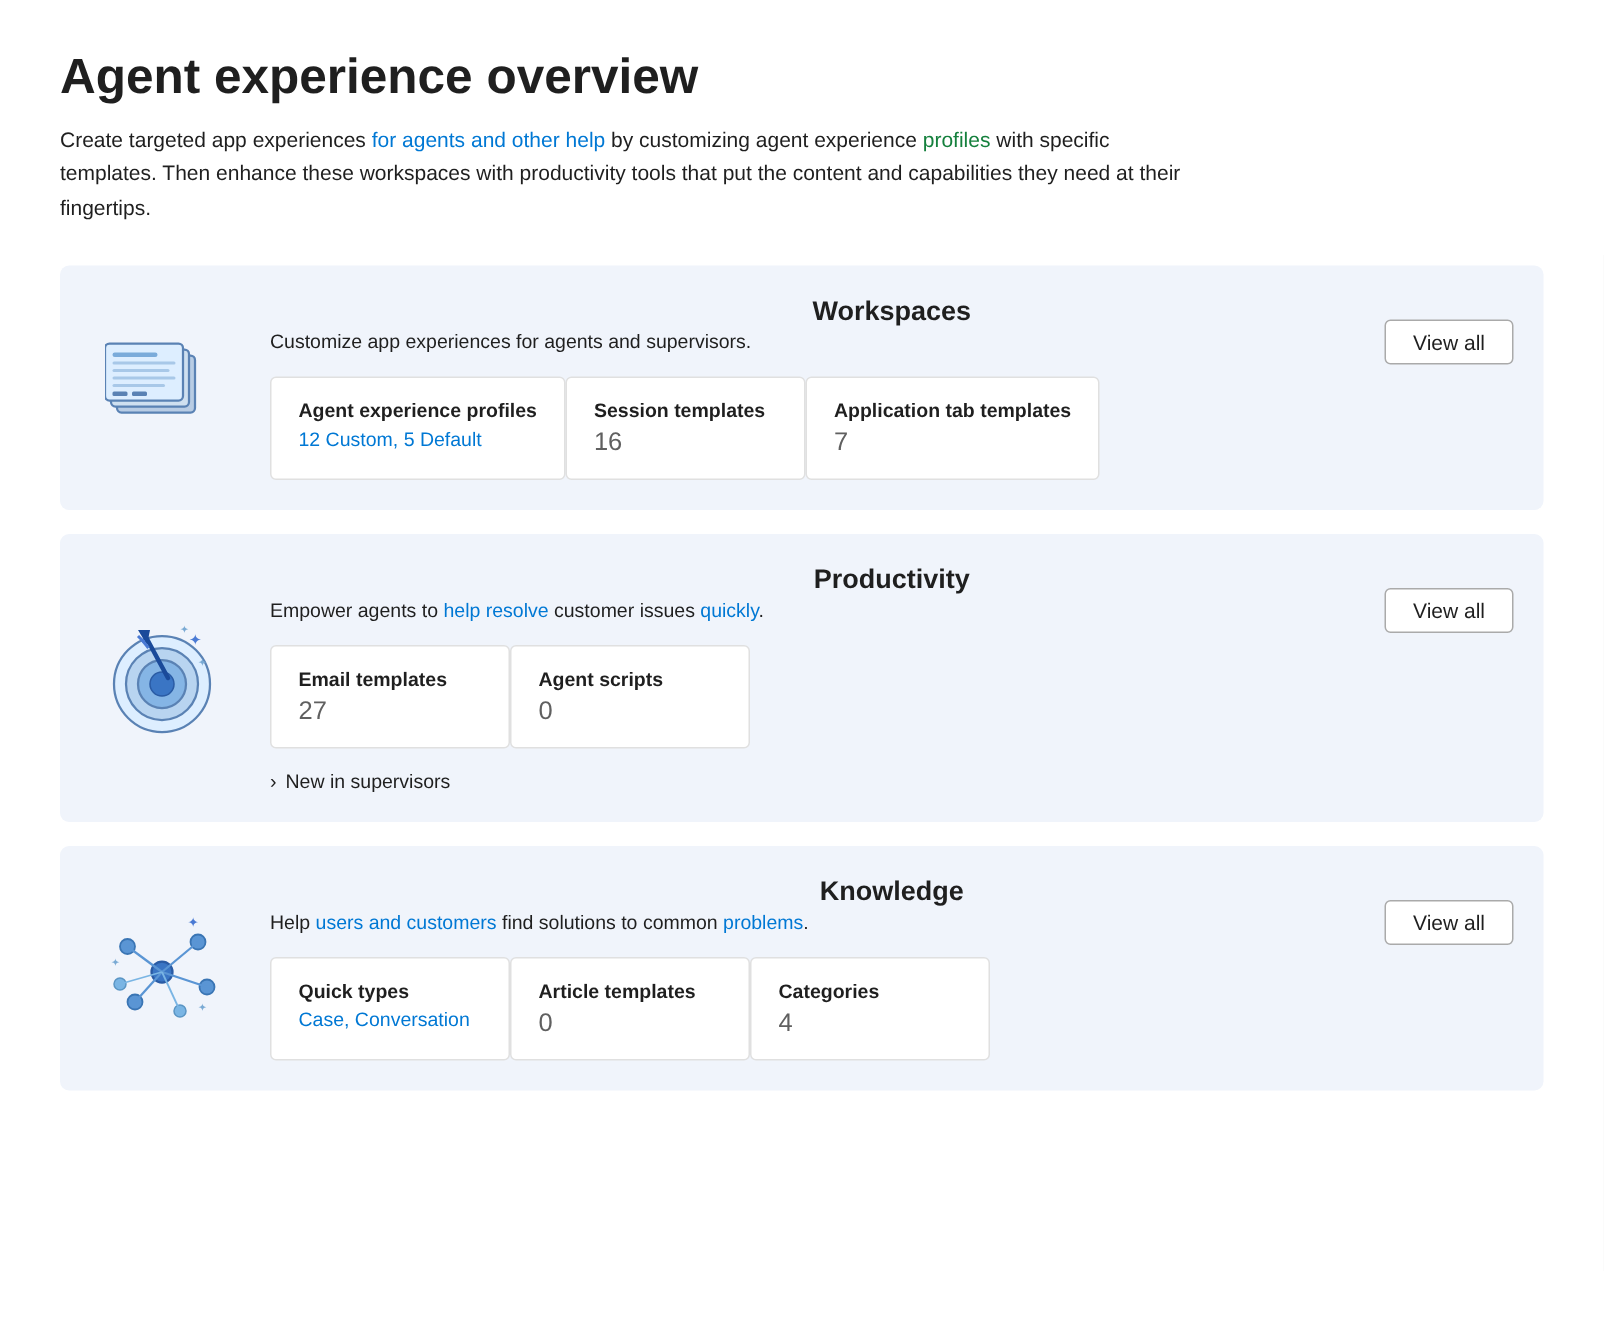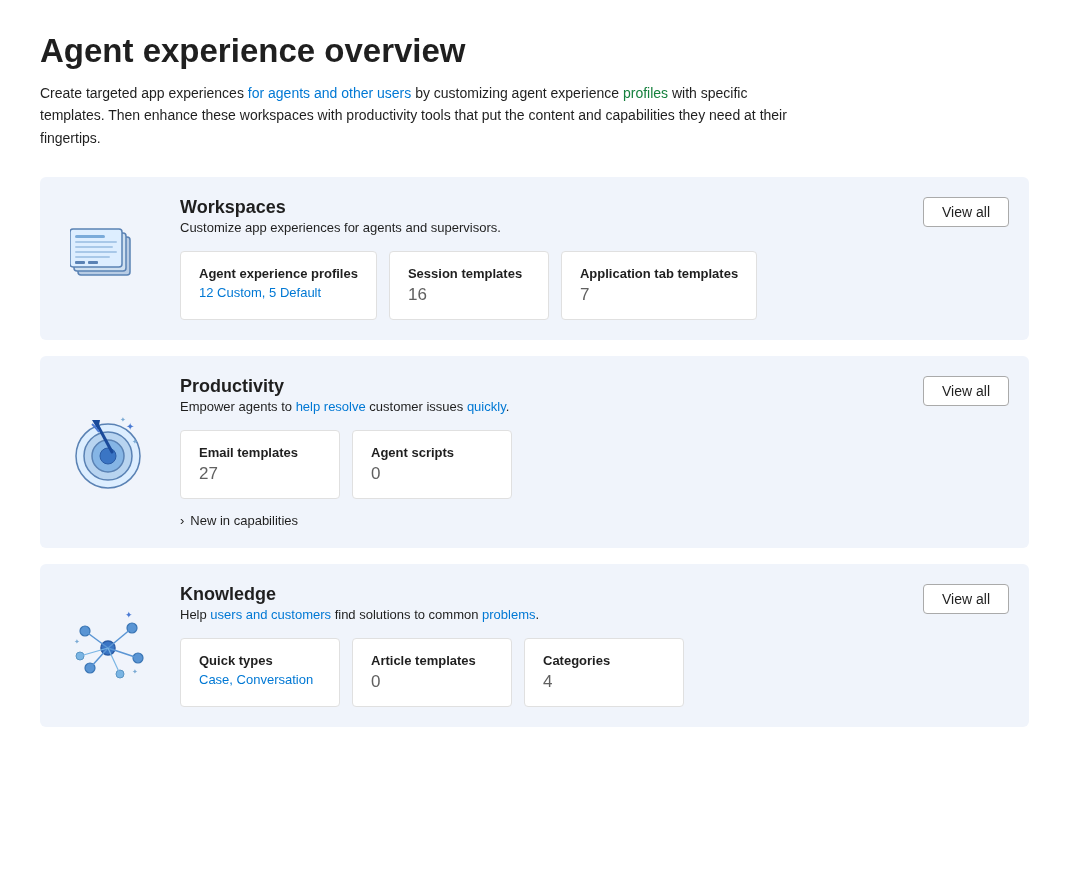--- a/index.html
+++ b/index.html
@@ -52,30 +52,31 @@
       align-self: center;
     }
     .section-body {
       flex: 1;
     }
     .section-title {
       font-size: 18px;
       font-weight: 600;
       color: #1f1f1f;
       margin-bottom: 2px;
+      text-align: center;
     }
     .section-subtitle {
       font-size: 13px;
       color: #1f1f1f;
       margin-bottom: 16px;
     }
     .cards-row {
       display: flex;
       flex-direction: row;
-      gap: 12px;
+      gap: 0;
       flex-wrap: wrap;
     }
     .card {
       background: #fff;
       border: 1px solid #e0e0e0;
       border-radius: 4px;
       padding: 14px 18px;
       min-width: 160px;
       cursor: pointer;
     }
@@ -89,21 +90,21 @@
       font-size: 17px;
       color: #606060;
     }
     .card-value-link {
       font-size: 13px;
       color: #0078d4;
     }
     .view-all-btn {
       position: absolute;
       right: 20px;
-      top: 20px;
+      top: 36px;
       background: #fff;
       border: 1px solid #aaa;
       border-radius: 4px;
       padding: 6px 18px;
       font-size: 14px;
       color: #1f1f1f;
       cursor: pointer;
       font-family: 'Segoe UI', Arial, sans-serif;
     }
     .new-in-productivity {
@@ -128,21 +129,21 @@
       height: 80px;
     }
   </style>
 </head>
 <body>
 
 <div class="page-container">
 
   <h1 class="page-title">Agent experience overview</h1>
   <p class="page-description">
-    Create targeted app experiences <span class="link-blue">for agents and other users</span> by customizing agent experience <span class="link-orange">profiles</span> with specific templates. Then enhance these workspaces with productivity tools that put the content and capabilities they need at their fingertips.
+    Create targeted app experiences <span class="link-blue">for agents and other help</span> by customizing agent experience <span class="link-orange">profiles</span> with specific templates. Then enhance these workspaces with productivity tools that put the content and capabilities they need at their fingertips.
   </p>
 
   <div class="section">
     <div class="section-icon icon-workspace">
       <svg viewBox="0 0 80 80" xmlns="http://www.w3.org/2000/svg">
 
         <rect x="8" y="18" width="52" height="38" rx="3" fill="#b8cce4" stroke="#5a82b4" stroke-width="1.5"></rect>
         <rect x="4" y="14" width="52" height="38" rx="3" fill="#cfe0f0" stroke="#5a82b4" stroke-width="1.5"></rect>
         <rect x="0" y="10" width="52" height="38" rx="3" fill="#ddeeff" stroke="#5a82b4" stroke-width="1.5"></rect>
 
@@ -209,21 +210,21 @@
           <div class="card-title">Email templates</div>
           <div class="card-value">27</div>
         </div>
         <div class="card">
           <div class="card-title">Agent scripts</div>
           <div class="card-value">0</div>
         </div>
       </div>
       <div class="new-in-productivity">
         <span class="chevron-icon">›</span>
-        <span>New in capabilities</span>
+        <span>New in supervisors</span>
       </div>
     </div>
     <button class="view-all-btn">View all</button>
   </div>
 
   <div class="section">
     <div class="section-icon icon-knowledge">
       <svg viewBox="0 0 80 80" xmlns="http://www.w3.org/2000/svg">
 
         <circle cx="38" cy="42" r="7" fill="#3a75c4" stroke="#2a5ba4" stroke-width="1.5"></circle>

